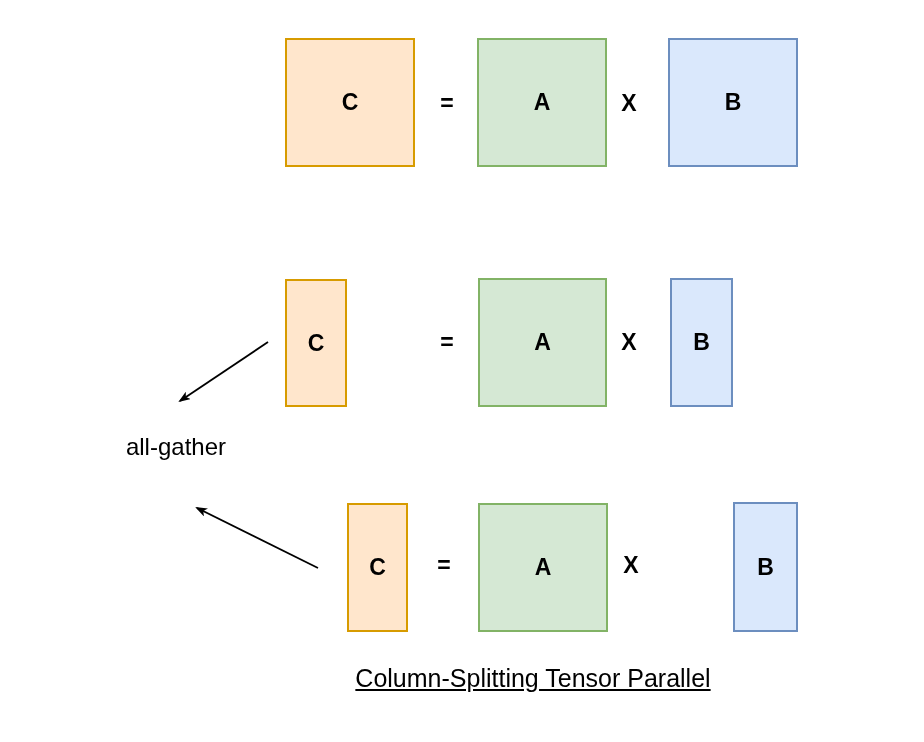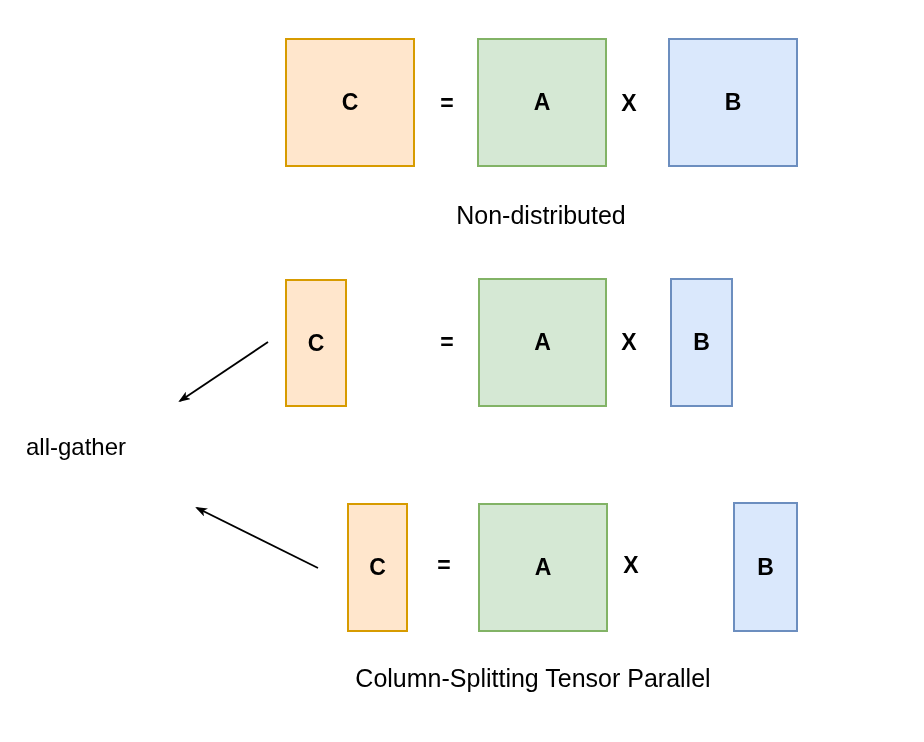--- a/index.html
+++ b/index.html
@@ -40,21 +40,21 @@
     font-size: 23px;
   }
   .caption {
     position: absolute;
     text-align: center;
     font-size: 25px;
     line-height: 30px;
   }
   .annotation {
     position: absolute;
-    text-align: left;
+    text-align: right;
     font-size: 24px;
     line-height: 30px;
   }
   
   #r1-c { left: 285px; top: 38px;  width: 130px; height: 129px; }
   #r1-eq{ left: 432px; top: 88px; }
   #r1-a { left: 477px; top: 38px;  width: 130px; height: 129px; }
   #r1-x { left: 614px; top: 88px; }
   #r1-b { left: 668px; top: 38px;  width: 130px; height: 129px; }
   #caption-1 { left: 391px; top: 200px; width: 300px; }
@@ -63,21 +63,21 @@
   #r2-eq{ left: 432px; top: 327px; }
   #r2-a { left: 478px; top: 278px; width: 129px; height: 129px; }
   #r2-x { left: 614px; top: 327px; }
   #r2-b { left: 670px; top: 278px; width: 63px;  height: 129px; }
   
   #r3-c { left: 347px; top: 503px; width: 61px;  height: 129px; }
   #r3-eq{ left: 429px; top: 550px; }
   #r3-a { left: 478px; top: 503px; width: 130px; height: 129px; }
   #r3-x { left: 616px; top: 550px; }
   #r3-b { left: 733px; top: 502px; width: 65px;  height: 130px; }
-  #caption-3 { left: 333px; top: 663px; width: 400px; }
+  #caption-3 { left: 333px; top: 663px; width: 400px; text-decoration: underline; }
   
   #all-gather-note { left: 26px; top: 432px; width: 200px; }
   
   #arrow-layer {
     position: absolute;
     left: 0; top: 0;
     width: 924px;
     height: 742px;
     pointer-events: none;
   }
@@ -91,21 +91,20 @@
     <span>C</span>
   </div>
   <div id="r1-eq" class="op">=</div>
   <div id="r1-a" class="mbox a-box">
     <span>A</span>
   </div>
   <div id="r1-x" class="op">X</div>
   <div id="r1-b" class="mbox b-box">
     <span>B</span>
   </div>
-  <div id="caption-1" class="caption">Non-distributed</div>
 
   <div id="r2-c" class="mbox c-box">
     <span>C</span>
   </div>
   <div id="r2-eq" class="op">=</div>
   <div id="r2-a" class="mbox a-box">
     <span>A</span>
   </div>
   <div id="r2-x" class="op">X</div>
   <div id="r2-b" class="mbox b-box">

